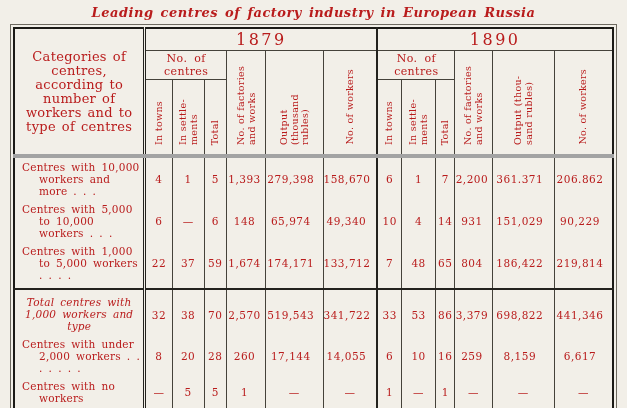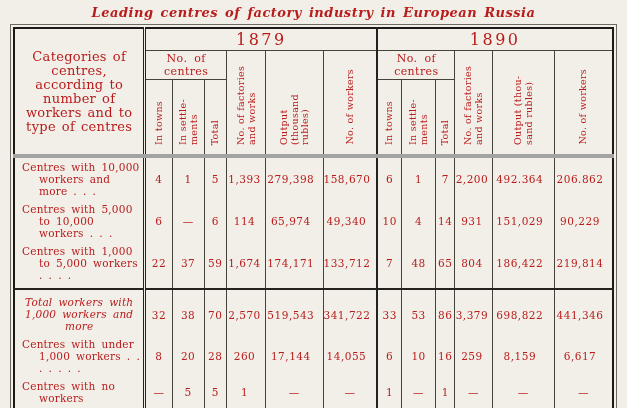--- a/index.html
+++ b/index.html
@@ -126,29 +126,29 @@
     <td class="cnum">4</td>
     <td class="cnum">1</td>
     <td class="cnum">5</td>
     <td class="num tight">1,393</td>
     <td class="num">279,398</td>
     <td class="num">158,670</td>
     <td class="cnum yd">6</td>
     <td class="cnum">1</td>
     <td class="cnum">7</td>
     <td class="num tight">2,200</td>
-    <td class="num">492.364</td>
+    <td class="num">361.371</td>
     <td class="num">206.862</td>
   </tr>
           <tr>
     <td class="lbl">Centres with 5,000 to 10,000 workers . . .</td>
     <td class="cnum">6</td>
     <td class="cnum dash">—</td>
     <td class="cnum">6</td>
-    <td class="num tight">114</td>
+    <td class="num tight">148</td>
     <td class="num">65,974</td>
     <td class="num">49,340</td>
     <td class="cnum yd">10</td>
     <td class="cnum">4</td>
     <td class="cnum">14</td>
     <td class="num tight">931</td>
     <td class="num">151,029</td>
     <td class="num">90,229</td>
   </tr>
           <tr class="pre-sep">
@@ -160,36 +160,36 @@
     <td class="num">174,171</td>
     <td class="num">133,712</td>
     <td class="cnum yd">7</td>
     <td class="cnum">48</td>
     <td class="cnum">65</td>
     <td class="num tight">804</td>
     <td class="num">186,422</td>
     <td class="num">219,814</td>
   </tr>
           <tr class="sep">
-    <td class="lbl lbl-italic lbl-center">Total workers with 1,000 workers and more</td>
+    <td class="lbl lbl-italic lbl-center">Total centres with 1,000 workers and type</td>
     <td class="cnum">32</td>
     <td class="cnum">38</td>
     <td class="cnum">70</td>
     <td class="num tight">2,570</td>
     <td class="num">519,543</td>
     <td class="num">341,722</td>
     <td class="cnum yd">33</td>
     <td class="cnum">53</td>
     <td class="cnum">86</td>
     <td class="num tight">3,379</td>
     <td class="num">698,822</td>
     <td class="num">441,346</td>
   </tr>
           <tr>
-    <td class="lbl">Centres with under 1,000 workers . . . . . . .</td>
+    <td class="lbl">Centres with under 2,000 workers . . . . . . .</td>
     <td class="cnum">8</td>
     <td class="cnum">20</td>
     <td class="cnum">28</td>
     <td class="num tight">260</td>
     <td class="num">17,144</td>
     <td class="num">14,055</td>
     <td class="cnum yd">6</td>
     <td class="cnum">10</td>
     <td class="cnum">16</td>
     <td class="num tight">259</td>

